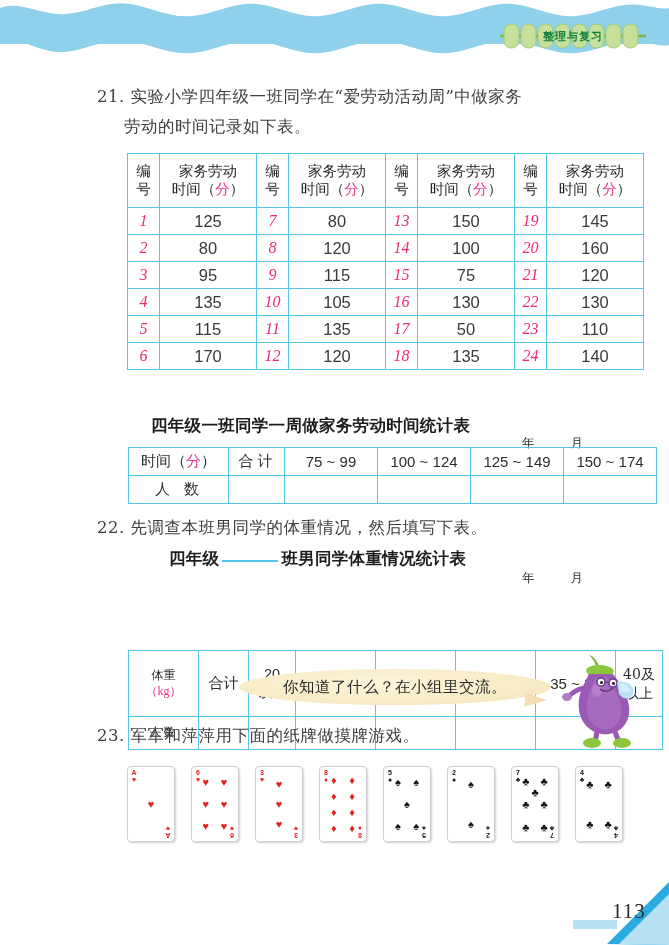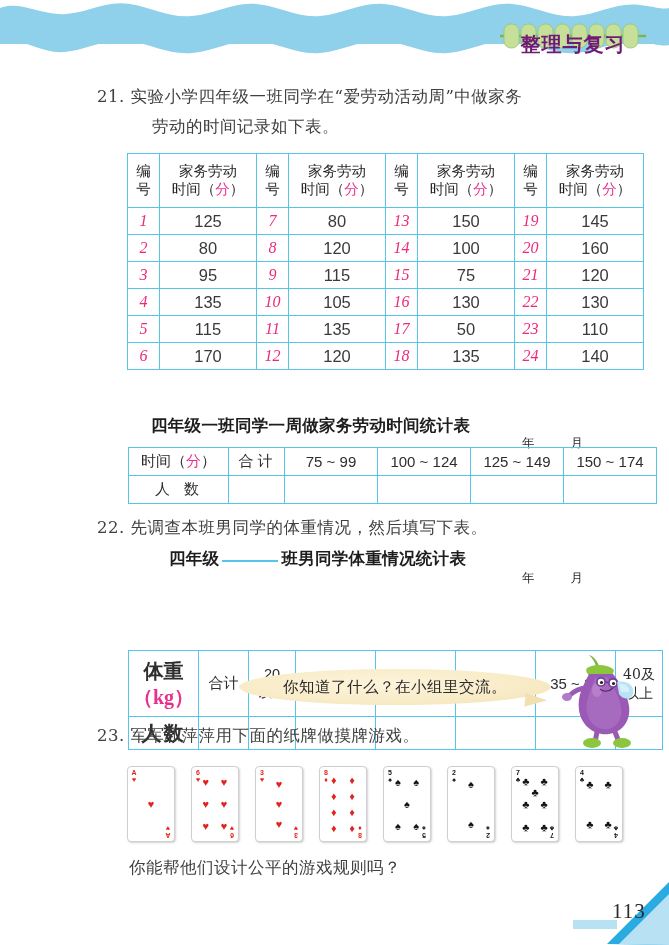--- a/index.html
+++ b/index.html
@@ -14,40 +14,39 @@
   }
 
   
   .banner-wrap { position:absolute; top:0; left:0; width:669px; height:72px; }
   .banner-wrap svg { display:block; }
   .chapter-tag {
     position:absolute; top:23px; left:505px;
     width:136px; height:26px;
     display:flex; align-items:center; justify-content:center;
     font-family:"DejaVu Serif", serif;
-    font-size:20px; font-weight:bold; color:#701a75;
+    font-size:11px; font-weight:bold; color:#15803d;
     letter-spacing:1px;
     z-index:4;
-    margin-top:8px;
   }
   .beads { position:absolute; top:20px; left:498px; width:150px; height:32px; z-index:3; }
 
   
   .page { position:absolute; top:72px; left:0; width:669px; height:873px; }
 
   .prob {
     position:absolute;
     font-family:"DejaVu Serif", serif;
     font-size:16.5px;
     color:#404040;
     letter-spacing:0.5px;
     white-space:nowrap;
   }
   .prob .num { font-family:"DejaVu Serif", serif; }
-  .indent-line { letter-spacing:0.5px;margin-left:28px; }
+  .indent-line { letter-spacing:0.5px; }
 
   
   table { border-collapse:collapse; position:absolute; }
   .tbl td, .tbl th {
     border:1px solid #56c5ec;
     text-align:center;
     vertical-align:middle;
     font-weight:normal;
   }
 
@@ -94,21 +93,21 @@
     font-family:"DejaVu Serif", serif;
     letter-spacing:14px; padding-left:14px;
   }
 
   
   #wt-table { left:128px; top:578px; }
   #wt-table td { height:33px; font-size:15px; color:#2d2d2d; padding:0 2px; }
   #wt-table .lbl {
     width:70px; height:66px;
     font-family:"DejaVu Serif", serif;
-    font-size:20px; line-height:1.3;font-weight:bold;
+    font-size:12px; line-height:1.3;
   }
   #wt-table .lbl .unit { color:#e8318a; font-family:"Liberation Serif", serif; }
   #wt-table .sum { width:50px; font-family:"DejaVu Serif", serif; }
   #wt-table .two-line { width:47px; font-size:14.5px; line-height:1.25; }
   #wt-table .two-line .cn { font-family:"DejaVu Serif", serif; font-size:14px; }
   #wt-table .rng { width:80px; font-family:"Liberation Sans", sans-serif; }
   #wt-table .people { font-family:"DejaVu Serif", serif; letter-spacing:2px; padding-left:2px; }
 
   .tbl-title {
     position:absolute;
@@ -474,21 +473,20 @@
         <div class="corner br black">4<span class="s">♣</span></div>
         <div class="pips">
           <span class="pip black" style="left: 26%; top: 18%;">♣</span>
           <span class="pip black" style="left: 74%; top: 18%;">♣</span>
           <span class="pip black" style="left: 26%; top: 82%;">♣</span>
           <span class="pip black" style="left: 74%; top: 82%;">♣</span>
         </div>
       </div>
     </div>
 
-  <div class="prob" style="left:129px; top:785px;">你能帮他们设计公平的游戏规则吗？</div>
 
 </div>
 
 <svg class="corner-deco" viewBox="0 0 96 65">
   <path d="M96,65 L96,2 L34,64 Z" fill="#29abe2"></path>
   <path d="M96,65 L96,14 L46,64 Z" fill="#b9e1f4"></path>
   <rect x="0" y="40" width="44" height="9" fill="#b9e1f4"></rect>
 </svg>
 <div class="pagenum">113</div>
 

